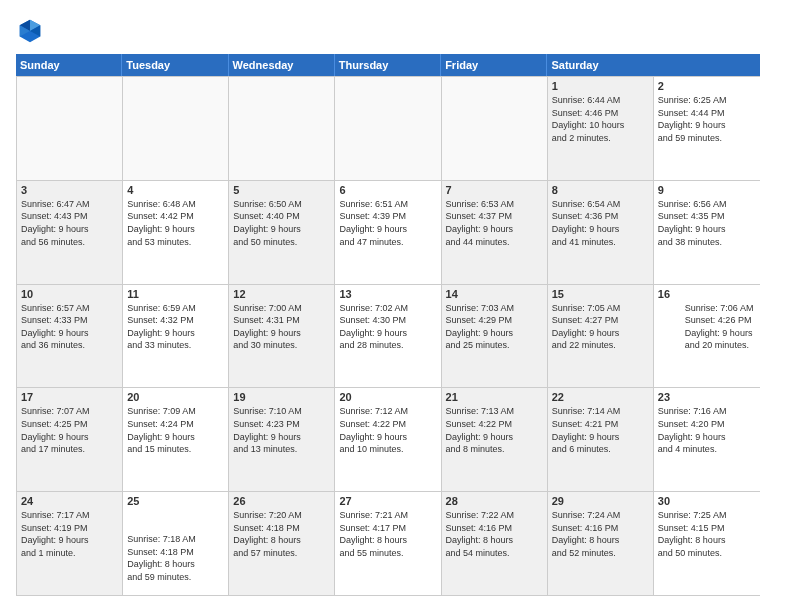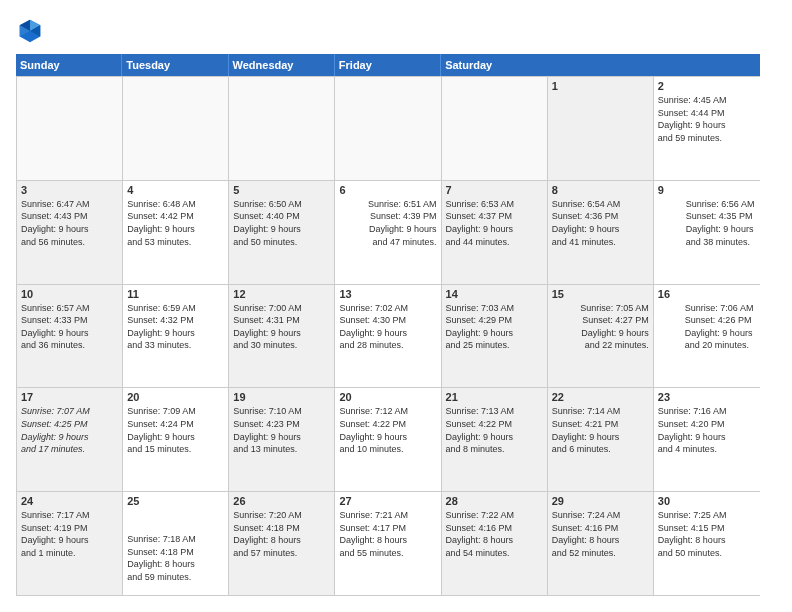--- a/index.html
+++ b/index.html
@@ -128,36 +128,41 @@
       <div class="month-title"></div>
       <div class="subtitle"></div>
     </div>
   </div>
 
   <div class="calendar">
     <div class="cal-header">
     <div class="cal-header-cell">Sunday</div>
         <div class="cal-header-cell">Tuesday</div>
         <div class="cal-header-cell">Wednesday</div>
+        <div class="cal-header-cell">Thursday</div>
         <div class="cal-header-cell">Friday</div>
         <div class="cal-header-cell">Saturday</div>
       </div>
     <div class="cal-body">
     <div class="cal-week">
           <div class="cal-cell empty"></div>
           <div class="cal-cell empty"></div>
           <div class="cal-cell empty"></div>
           <div class="cal-cell empty"></div>
           <div class="cal-cell empty"></div>
           <div class="cal-cell shaded">
             <div class="day-num">1</div>
+            <div class="day-info" style="white-space: pre-line;">Sunrise: 6:44 AM
+Sunset: 4:46 PM
+Daylight: 10 hours
+and 2 minutes.</div>
           </div>
           <div class="cal-cell">
             <div class="day-num">2</div>
-            <div class="day-info" style="white-space: pre-line;">Sunrise: 4:45 AM
+            <div class="day-info" style="white-space: pre-line;">Sunrise: 6:25 AM
 Sunset: 4:44 PM
 Daylight: 9 hours
 and 59 minutes.</div>
           </div>
         </div>
         <div class="cal-week">
           <div class="cal-cell shaded">
             <div class="day-num">3</div>
             <div class="day-info" style="white-space: pre-line;">Sunrise: 6:47 AM
 Sunset: 4:43 PM
@@ -173,42 +178,42 @@
           </div>
           <div class="cal-cell shaded">
             <div class="day-num">5</div>
             <div class="day-info" style="white-space: pre-line;">Sunrise: 6:50 AM
 Sunset: 4:40 PM
 Daylight: 9 hours
 and 50 minutes.</div>
           </div>
           <div class="cal-cell">
             <div class="day-num">6</div>
-            <div class="day-info" style="white-space: pre-line; text-align: right;">Sunrise: 6:51 AM
+            <div class="day-info" style="white-space: pre-line;">Sunrise: 6:51 AM
 Sunset: 4:39 PM
 Daylight: 9 hours
 and 47 minutes.</div>
           </div>
           <div class="cal-cell shaded">
             <div class="day-num">7</div>
             <div class="day-info" style="white-space: pre-line;">Sunrise: 6:53 AM
 Sunset: 4:37 PM
 Daylight: 9 hours
 and 44 minutes.</div>
           </div>
           <div class="cal-cell shaded">
             <div class="day-num">8</div>
             <div class="day-info" style="white-space: pre-line;">Sunrise: 6:54 AM
 Sunset: 4:36 PM
 Daylight: 9 hours
 and 41 minutes.</div>
           </div>
           <div class="cal-cell">
             <div class="day-num">9</div>
-            <div class="day-info" style="white-space: pre-line; margin-left: 28px;">Sunrise: 6:56 AM
+            <div class="day-info" style="white-space: pre-line;">Sunrise: 6:56 AM
 Sunset: 4:35 PM
 Daylight: 9 hours
 and 38 minutes.</div>
           </div>
         </div>
         <div class="cal-week">
           <div class="cal-cell shaded">
             <div class="day-num">10</div>
             <div class="day-info" style="white-space: pre-line;">Sunrise: 6:57 AM
 Sunset: 4:33 PM
@@ -238,37 +243,37 @@
           </div>
           <div class="cal-cell shaded">
             <div class="day-num">14</div>
             <div class="day-info" style="white-space: pre-line;">Sunrise: 7:03 AM
 Sunset: 4:29 PM
 Daylight: 9 hours
 and 25 minutes.</div>
           </div>
           <div class="cal-cell shaded">
             <div class="day-num">15</div>
-            <div class="day-info" style="white-space: pre-line; text-align: right;">Sunrise: 7:05 AM
+            <div class="day-info" style="white-space: pre-line;">Sunrise: 7:05 AM
 Sunset: 4:27 PM
 Daylight: 9 hours
 and 22 minutes.</div>
           </div>
           <div class="cal-cell">
             <div class="day-num">16</div>
             <div class="day-info" style="white-space: pre-line; margin-left: 27px;">Sunrise: 7:06 AM
 Sunset: 4:26 PM
 Daylight: 9 hours
 and 20 minutes.</div>
           </div>
         </div>
         <div class="cal-week">
           <div class="cal-cell shaded">
             <div class="day-num">17</div>
-            <div class="day-info" style="white-space: pre-line; font-style: italic;">Sunrise: 7:07 AM
+            <div class="day-info" style="white-space: pre-line;">Sunrise: 7:07 AM
 Sunset: 4:25 PM
 Daylight: 9 hours
 and 17 minutes.</div>
           </div>
           <div class="cal-cell">
             <div class="day-num">20</div>
             <div class="day-info" style="white-space: pre-line;">Sunrise: 7:09 AM
 Sunset: 4:24 PM
 Daylight: 9 hours
 and 15 minutes.</div>

